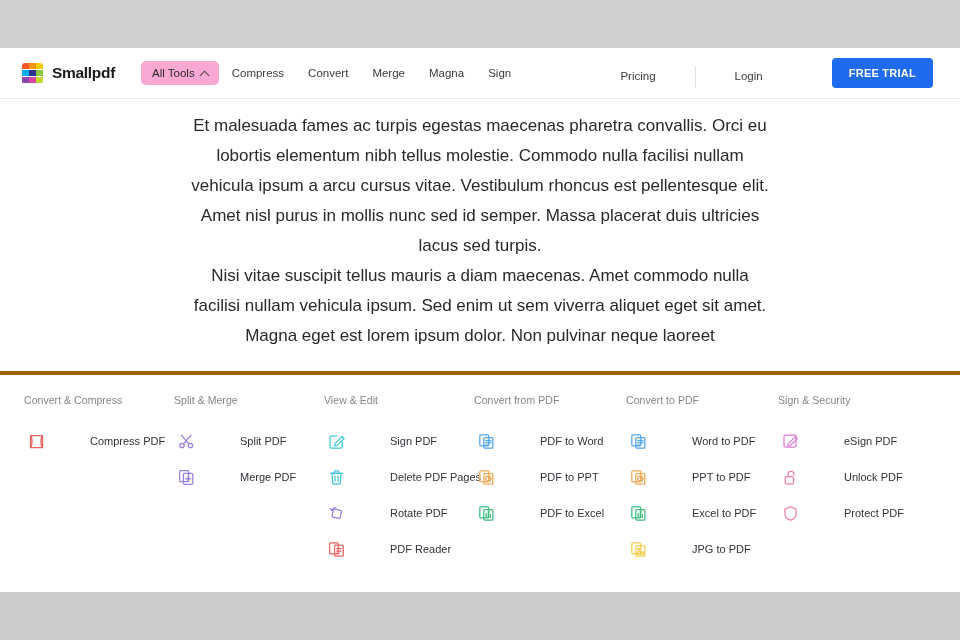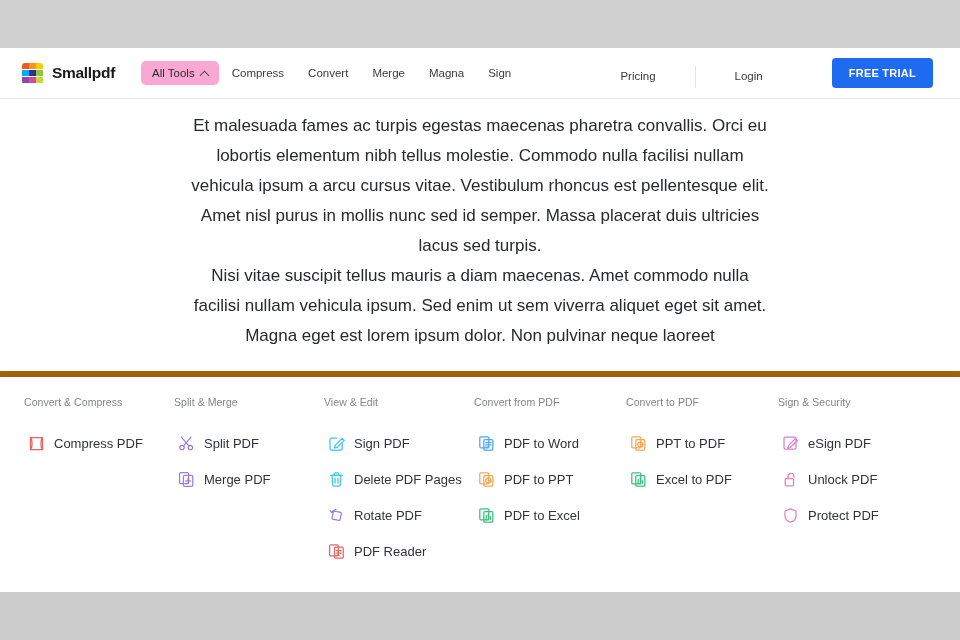--- a/index.html
+++ b/index.html
@@ -139,21 +139,21 @@
   }
   .para + .para { }
 
   
   .mega-menu {
     position: absolute;
     left: 0; top: 323px;
     width: 960px;
     height: 221px;
     background: #ffffff;
-    border-top: 6px solid #a16207;
+    border-top: 4px solid #a16207;
     box-shadow: 0 6px 14px rgba(0,0,0,0.055);
     padding: 19px 0 0 0;
     z-index: 10;
   }
   .mm-cols {
     display: flex;
     padding-left: 24px;
   }
   .mm-col { width: 150px; }
   .mm-col.wide { width: 152px; }
@@ -166,23 +166,24 @@
   }
   .mm-item {
     display: flex;
     align-items: center;
     gap: 9px;
     height: 36px;
     cursor: pointer;
     padding-left: 4px;
   }
   .mm-label {
-    font-size: 13px;
+    font-size: 11px;
     color: #32333a;
     white-space: nowrap;
+    margin-left: 36px;
   }
   .mm-ico {
     width: 17px; height: 17px;
     flex: 0 0 17px;
     display: flex;
     align-items: center;
     justify-content: center;
   }
   .mm-ico svg { display: block; }
 </style>
@@ -348,38 +349,59 @@
                 </svg>
               </span>
               <span class="mm-label">PDF to Excel</span>
             </div>
           </div>
           <div class="mm-col wide">
             <div class="mm-head">Convert to PDF</div>
             <div class="mm-item">
               <span class="mm-ico">
                 <svg width="17" height="17" viewBox="0 0 17 17">
+                  <rect fill="none" stroke="#51A7F0" stroke-width="1.25" stroke-linecap="round" stroke-linejoin="round" x="1.8" y="1.8" width="9" height="11" rx="1"></rect>
+                  <rect fill="none" stroke="#51A7F0" stroke-width="1.25" stroke-linecap="round" stroke-linejoin="round" x="5.8" y="4.6" width="9" height="10.6" rx="1"></rect>
+                  <path fill="none" stroke="#51A7F0" stroke-width="1.25" stroke-linecap="round" stroke-linejoin="round" d="M7.6 7.6h5.4M7.6 9.9h5.4M7.6 12.2h3.2"></path>
+                </svg>
+              </span>
+              <span class="mm-label">Word to PDF</span>
+            </div>
+            <div class="mm-item">
+              <span class="mm-ico">
+                <svg width="17" height="17" viewBox="0 0 17 17">
                   <rect fill="none" stroke="#F0A955" stroke-width="1.25" stroke-linecap="round" stroke-linejoin="round" x="1.8" y="1.8" width="9" height="11" rx="1"></rect>
                   <rect fill="none" stroke="#F0A955" stroke-width="1.25" stroke-linecap="round" stroke-linejoin="round" x="5.8" y="4.6" width="9" height="10.6" rx="1"></rect>
                   <circle fill="none" stroke="#F0A955" stroke-width="1.25" stroke-linecap="round" stroke-linejoin="round" cx="10.3" cy="9.6" r="2.6"></circle>
                   <path fill="none" stroke="#F0A955" stroke-width="1.25" stroke-linecap="round" stroke-linejoin="round" d="M10.3 7v2.6h2.6"></path>
                 </svg>
               </span>
               <span class="mm-label">PPT to PDF</span>
             </div>
             <div class="mm-item">
               <span class="mm-ico">
                 <svg width="17" height="17" viewBox="0 0 17 17">
                   <rect fill="none" stroke="#3DBE7E" stroke-width="1.25" stroke-linecap="round" stroke-linejoin="round" x="1.8" y="1.8" width="9" height="11" rx="1"></rect>
                   <rect fill="none" stroke="#3DBE7E" stroke-width="1.25" stroke-linecap="round" stroke-linejoin="round" x="5.8" y="4.6" width="9" height="10.6" rx="1"></rect>
                   <path fill="none" stroke="#3DBE7E" stroke-width="1.25" stroke-linecap="round" stroke-linejoin="round" d="M8.2 12.6V8.4M10.3 12.6V6.6M12.4 12.6v-3"></path>
                 </svg>
               </span>
               <span class="mm-label">Excel to PDF</span>
             </div>
+            <div class="mm-item">
+              <span class="mm-ico">
+                <svg width="17" height="17" viewBox="0 0 17 17">
+                  <rect fill="none" stroke="#F2CE52" stroke-width="1.25" stroke-linecap="round" stroke-linejoin="round" x="1.8" y="1.8" width="9" height="11" rx="1"></rect>
+                  <rect fill="none" stroke="#F2CE52" stroke-width="1.25" stroke-linecap="round" stroke-linejoin="round" x="5.8" y="4.6" width="9" height="10.6" rx="1"></rect>
+                  <circle fill="none" stroke="#F2CE52" stroke-width="1.25" stroke-linecap="round" stroke-linejoin="round" cx="8.6" cy="8" r="1"></circle>
+                  <path fill="none" stroke="#F2CE52" stroke-width="1.25" stroke-linecap="round" stroke-linejoin="round" d="m6.4 13 2.8-3 2 2 1.4-1.4 1.8 2.4z"></path>
+                </svg>
+              </span>
+              <span class="mm-label">JPG to PDF</span>
+            </div>
           </div>
           <div class="mm-col wide">
             <div class="mm-head">Sign &amp; Security</div>
             <div class="mm-item">
               <span class="mm-ico">
                 <svg width="17" height="17" viewBox="0 0 17 17">
                   <rect fill="none" stroke="#D97FD4" stroke-width="1.25" stroke-linecap="round" stroke-linejoin="round" x="2" y="2" width="12" height="12" rx="1.2"></rect>
                   <path fill="none" stroke="#D97FD4" stroke-width="1.25" stroke-linecap="round" stroke-linejoin="round" d="m6.4 10.6 7-7 1.9 1.9-7 7-2.5.6z"></path>
                 </svg>
               </span>

